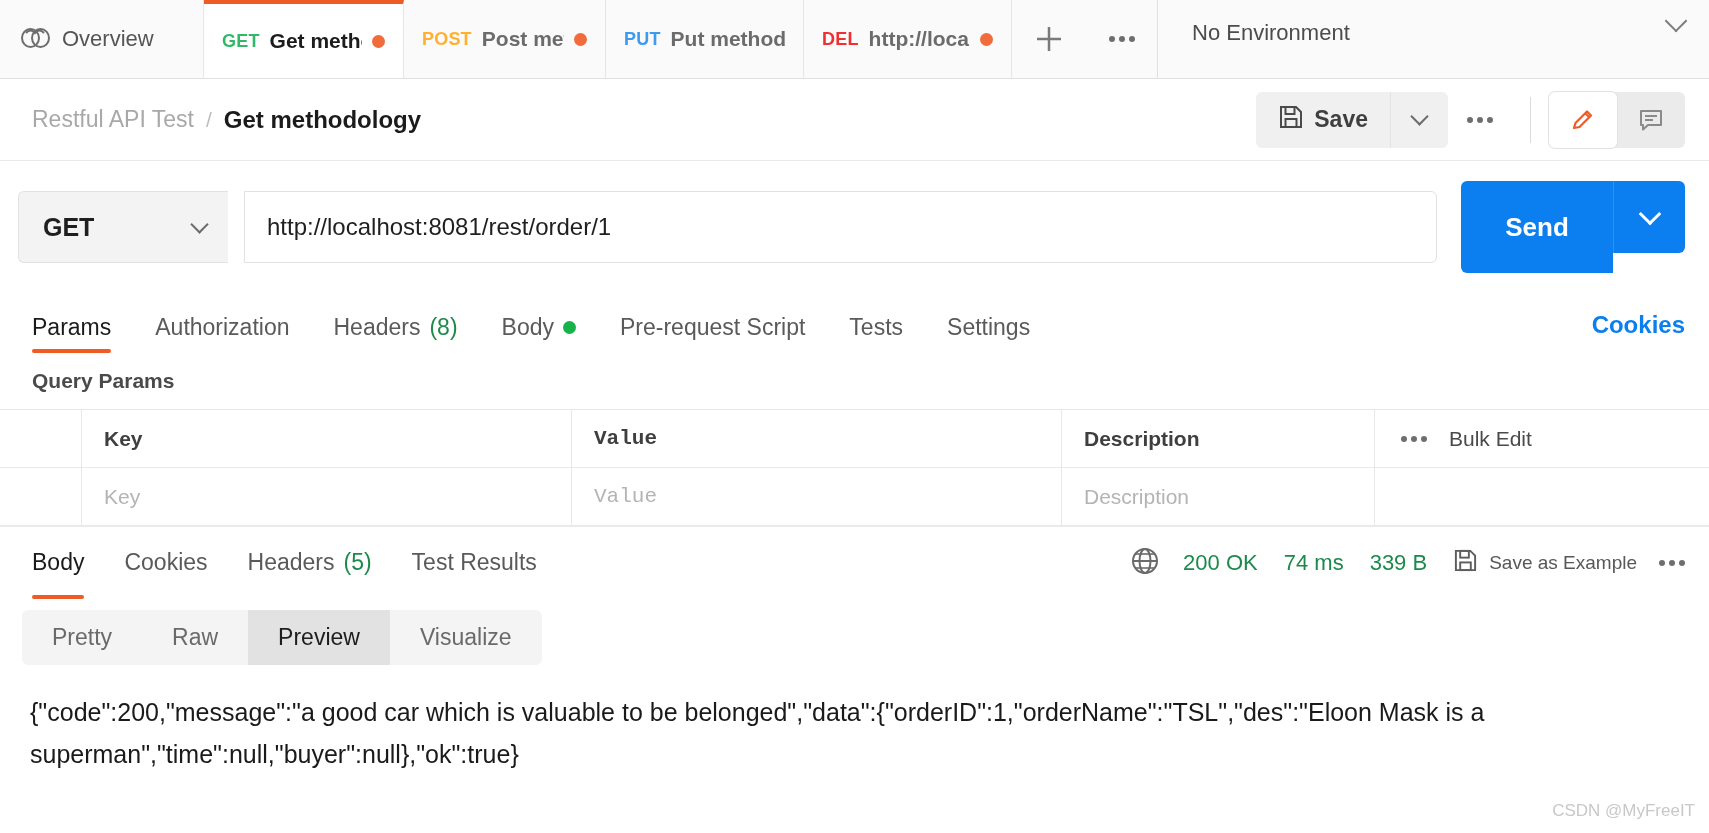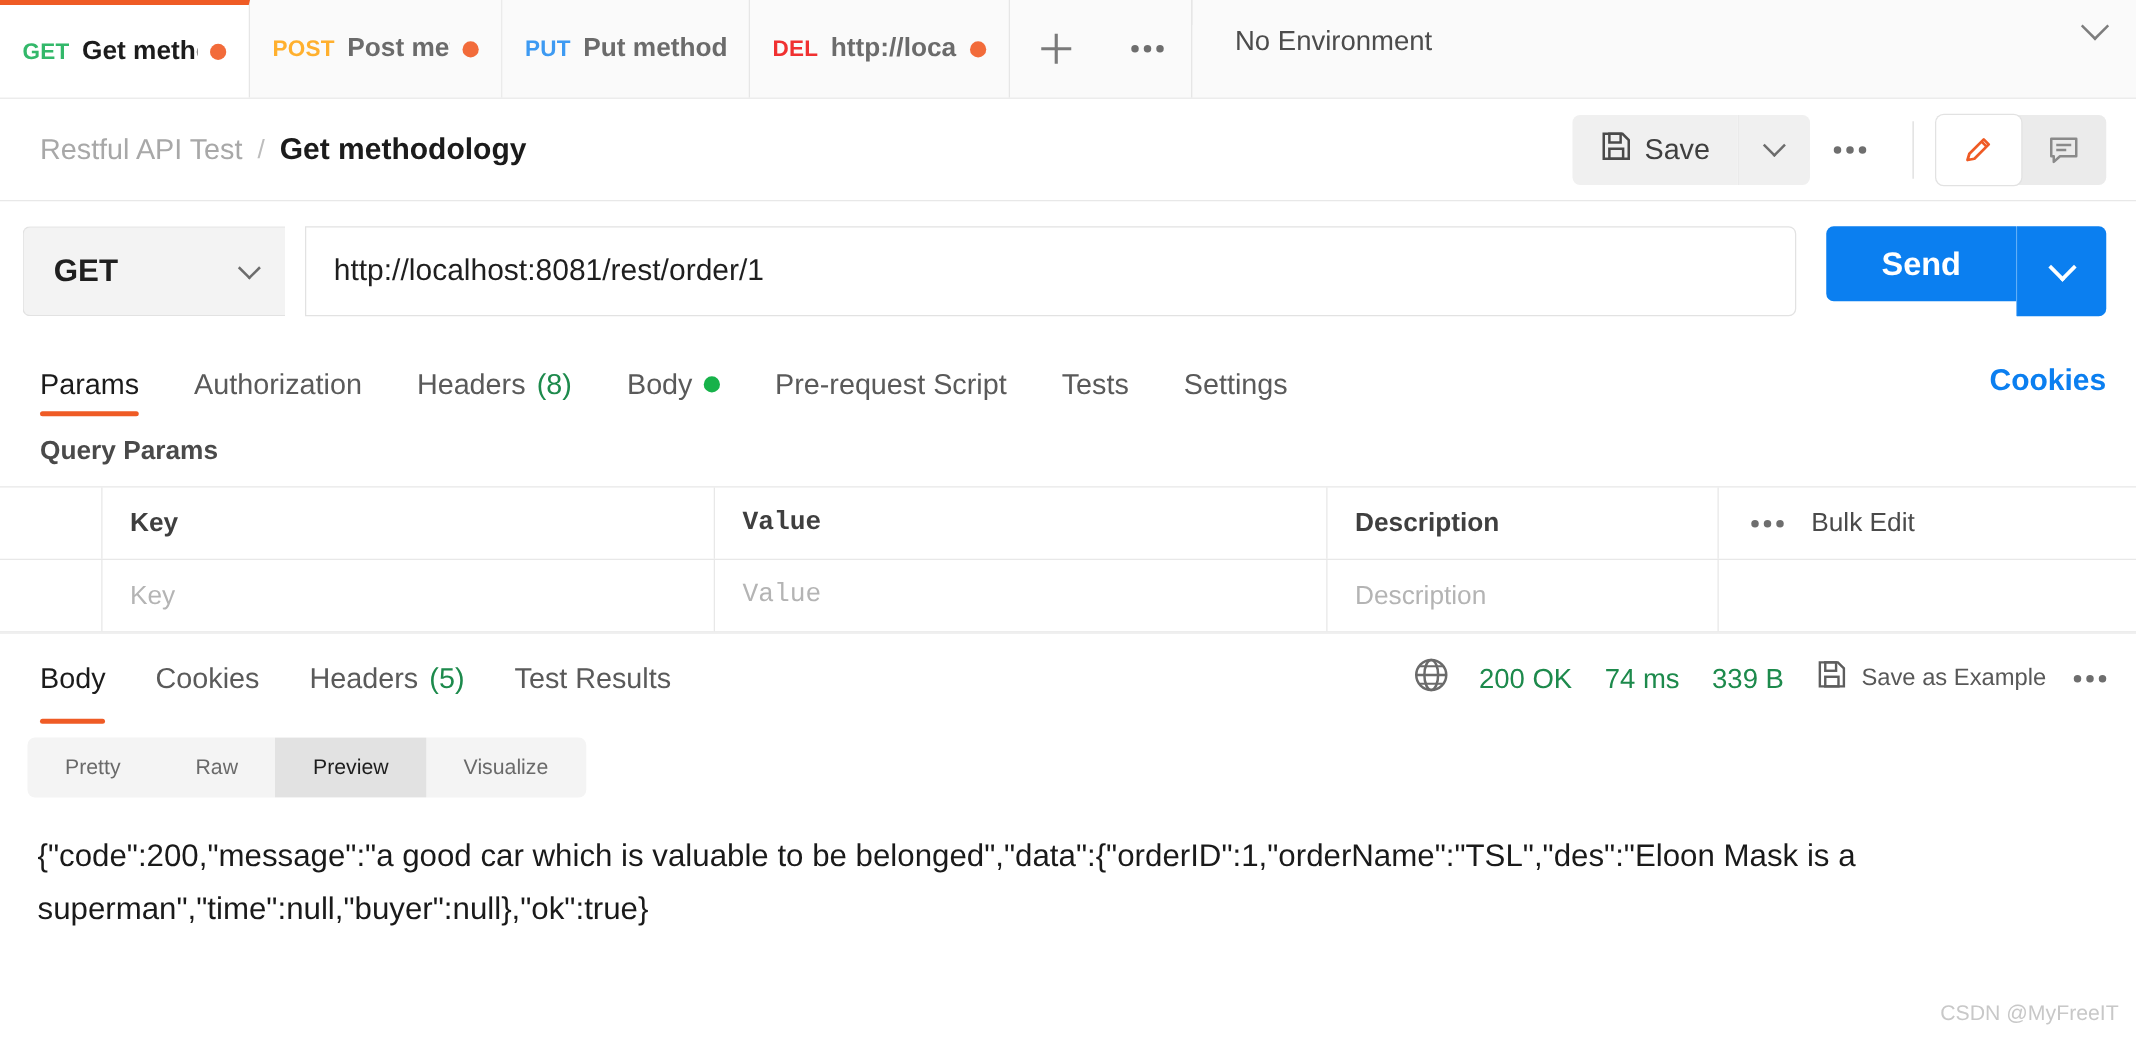--- a/index.html
+++ b/index.html
@@ -86,21 +86,21 @@
     background:#fff;
   }
   .crumbs { display:flex; align-items:center; gap: 12px; }
   .crumb-col { font-size: 23px; color: #a8a8a8; cursor:pointer; }
   .crumb-sep { font-size: 21px; color: #bdbdbd; }
   .crumb-cur { font-size: 24px; color: #1b1b1b; font-weight: 600; }
   .crumb-actions { display:flex; align-items:center; gap: 0; }
   .save-btn {
     display:flex; align-items:center; gap:10px; height: 56px; padding: 0 22px;
     background:#f0f0f0; border-radius: 6px 0 0 6px; cursor:pointer;
-    font-size: 23px; color:#3f3f3f; font-weight:400;
+    font-size: 23px; color:#3f3f3f; font-weight:700;
   }
   .save-caret {
     width: 58px; height:56px; background:#f0f0f0; border-radius: 0 6px 6px 0;
     display:flex; align-items:center; justify-content:center; cursor:pointer;
     border-left: 1px solid #e4e4e4;
   }
   .chev-sm { width: 13px; height: 13px; border-right: 2px solid #6c6c6c; border-bottom: 2px solid #6c6c6c; transform: rotate(45deg); margin-top:-6px; }
   .dots-btn { width: 64px; height:56px; display:flex; align-items:center; justify-content:center; cursor:pointer; }
   .vdiv { width:1px; height: 46px; background:#dcdcdc; margin: 0 18px; }
   .seg-icons { display:flex; background:#ebebeb; border-radius:6px; padding:0; }
@@ -117,21 +117,21 @@
     padding: 0 22px 0 24px; cursor:pointer;
   }
   .method-sel .mtxt { font-size: 25px; font-weight: 600; color:#1f1f1f; }
   .url-input {
     flex: 1; height: 72px; border: 1px solid #e2e2e2; border-radius: 0 6px 6px 0;
     background:#fff; font-size: 24px; color:#1f1f1f; padding: 0 22px;
     font-family: "Liberation Sans", sans-serif; outline: none;
   }
   .send-wrap { display:flex; margin-left: 8px; }
   .send-btn {
-    width: 152px; height: 60px; background:#0b7ff0; color:#fff;
+    width: 152px; height: 92px; background:#0b7ff0; color:#fff;
     font-size: 26px; font-weight: 700; border:none; border-radius: 6px 0 0 6px;
     cursor:pointer; font-family:"Liberation Sans", sans-serif;
   }
   .send-caret {
     width: 72px; height: 72px; background:#0b7ff0; border-radius: 0 6px 6px 0;
     display:flex; align-items:center; justify-content:center; cursor:pointer;
     border-left: 1px solid #2d92f5;
   }
   .chev-w { width: 16px; height: 16px; border-right: 3px solid #fff; border-bottom: 3px solid #fff; transform: rotate(45deg); margin-top:-7px; }
 
@@ -172,21 +172,21 @@
   .resp-meta { margin-left:auto; display:flex; align-items:center; gap: 0; }
   .globe-ic { margin-right: 22px; cursor:pointer; }
   .meta-txt { font-size: 22px; color:#1d8a4c; margin-right: 26px; }
   .save-ex { display:flex; align-items:center; gap:11px; font-size: 19px; color:#585858; cursor:pointer; margin-right: 22px; }
 
   
   .segwrap { padding: 12px 0 0 22px; }
   .seg {
     display:inline-flex; background:#f4f4f4; border-radius:6px; overflow:hidden;
   }
-  .segbtn { font-size: 17px; color:#6a6a6a; padding: 14px 30px; cursor:pointer; }
+  .segbtn { font-size: 23px; color:#6a6a6a; padding: 14px 30px; cursor:pointer; }
   .segbtn.on { background:#e2e2e2; color:#1d1d1d; }
 
   
   .bodytext {
     padding: 26px 24px 0 30px;
     font-size: 25px;
     line-height: 42px;
     color: #1a1a1a;
     word-break: break-word;
   }
@@ -194,20 +194,30 @@
     position: absolute; right: 14px; bottom: 12px;
     font-size: 17px; color: #c8c8c8;
   }
 </style>
 </head>
 <body>
 
 <div class="app">
 
   <div class="tabstrip">
+    <div class="overview-tab">
+      <span>
+        <svg width="30" height="30" viewBox="0 0 30 30">
+          <ellipse cx="10.5" cy="16" rx="8.5" ry="9" fill="none" stroke="#6d6d6d" stroke-width="2"></ellipse>
+          <ellipse cx="20.5" cy="16" rx="8.5" ry="9" fill="none" stroke="#6d6d6d" stroke-width="2"></ellipse>
+          <path d="M6 11 Q10.5 6 15 11 Q19.5 6 24 11" fill="none" stroke="#6d6d6d" stroke-width="2"></path>
+        </svg>
+      </span>
+      <span class="ov-label">Overview</span>
+    </div>
 
     <div class="tabs-scroll">
       <div class="rtab active" style="width:200px">
         <span class="meth m-get">GET</span>
         <span class="tname">Get metho</span>
         <span class="dot"></span>
       </div>
       <div class="rtab" style="width:202px">
         <span class="meth m-post">POST</span>
         <span class="tname">Post meth</span>

